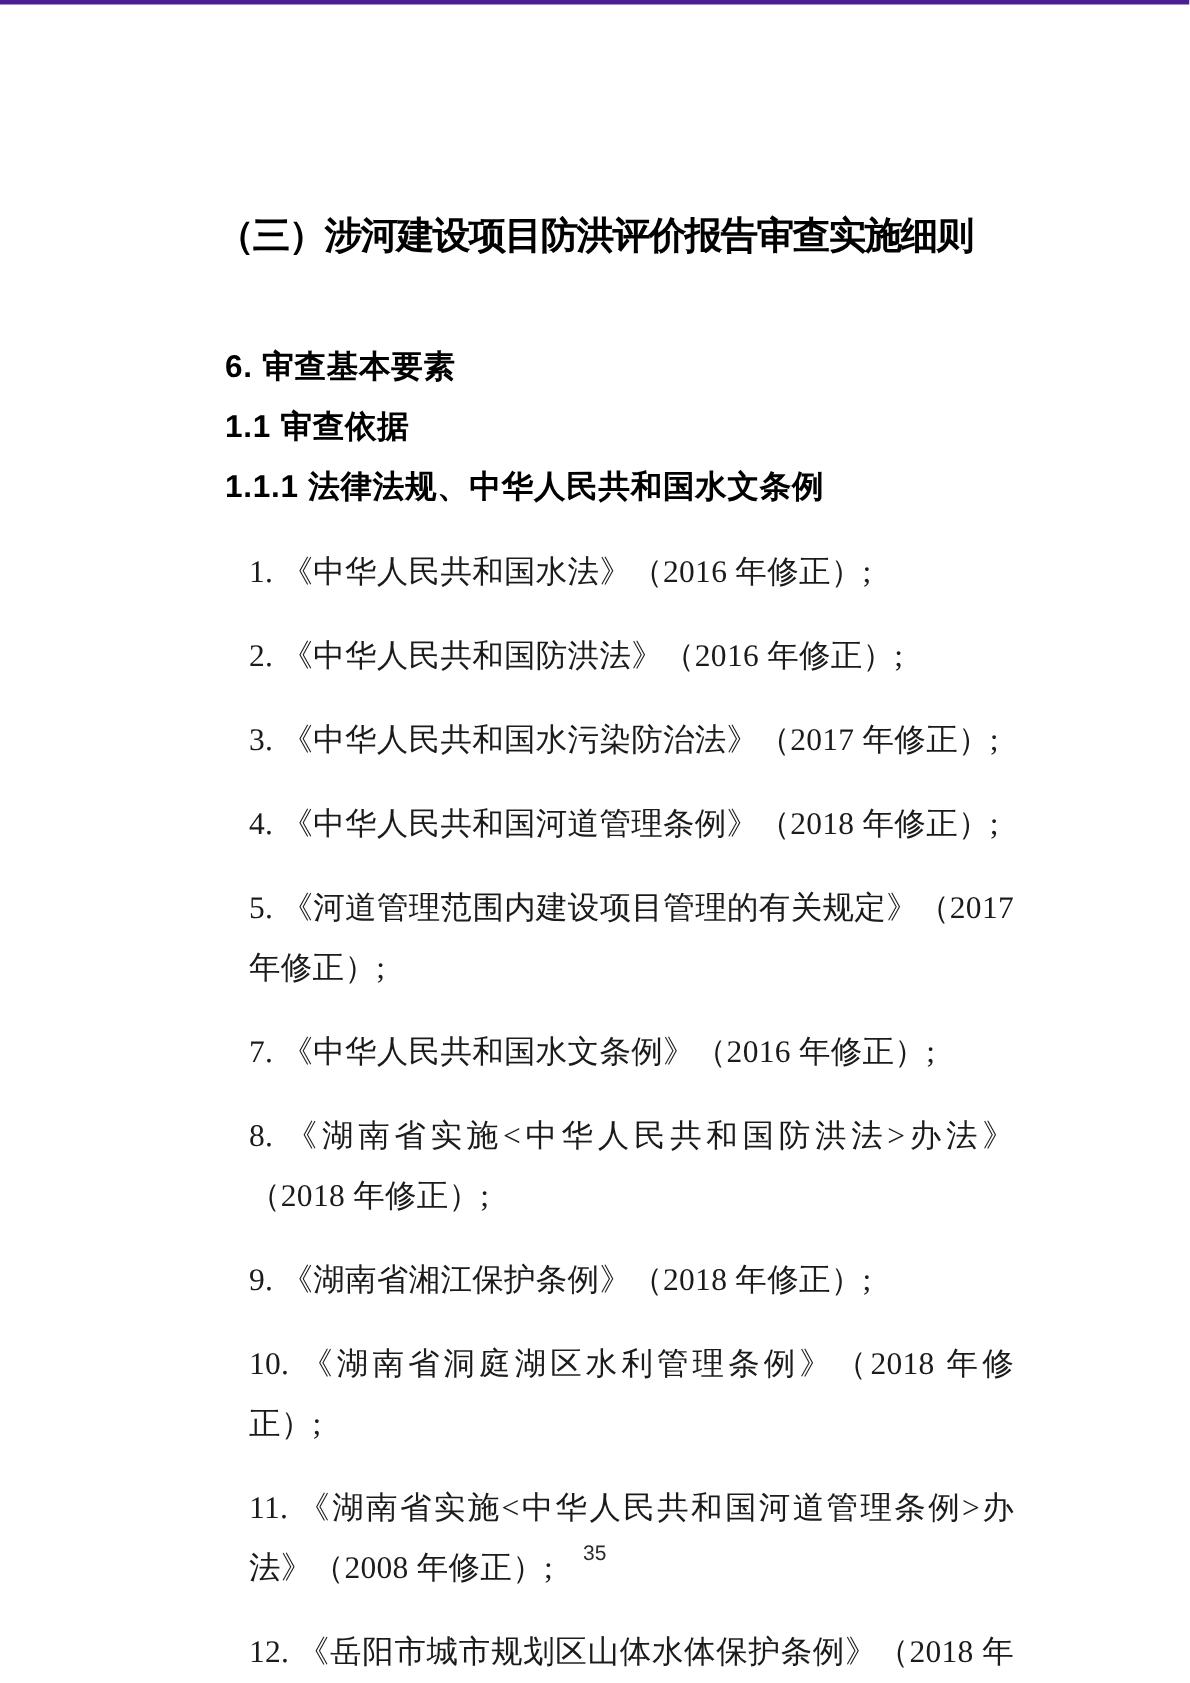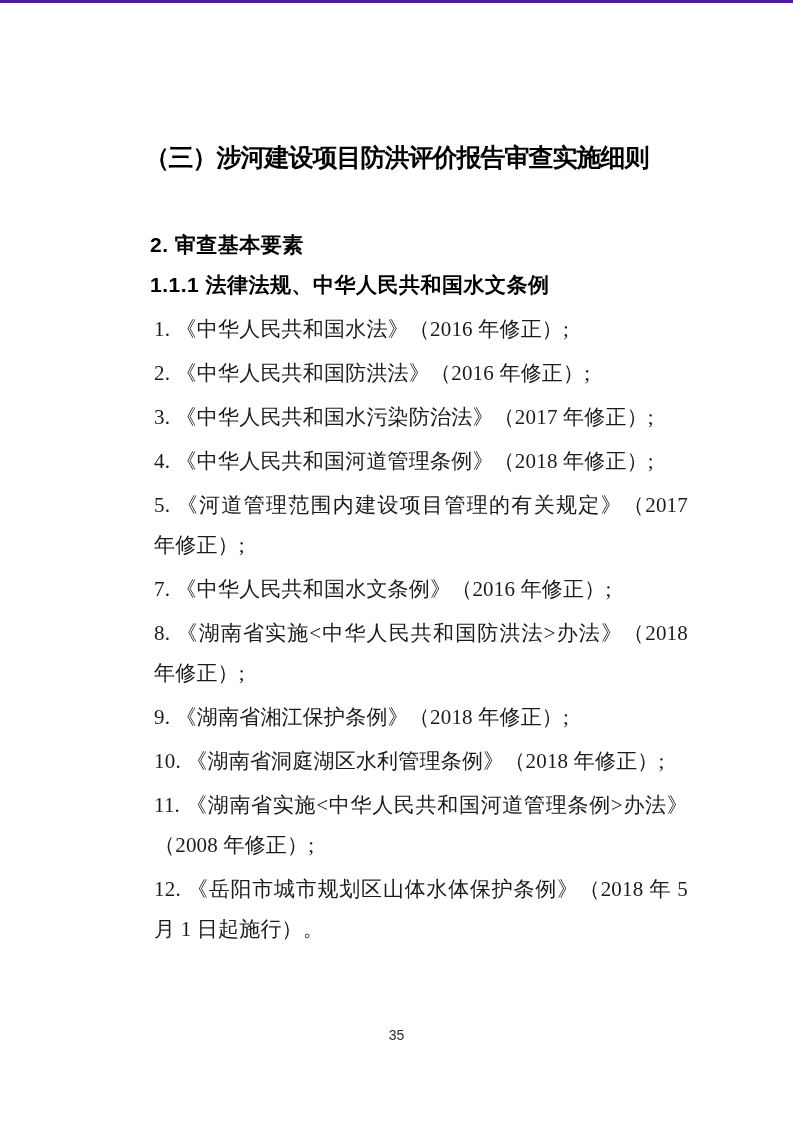--- a/index.html
+++ b/index.html
@@ -38,21 +38,21 @@
   .heading {
     margin: 0;
     font-family: "Liberation Sans", "DejaVu Sans", sans-serif;
     font-weight: 700;
     font-size: 21px;
     line-height: 40px;
     color: #000000;
     letter-spacing: 0.5px;
   }
   .items p {
-    margin: 4px;
+    margin: 16px;
     font-size: 21px;
     line-height: 40px;
     text-align: justify;
     text-justify: inter-ideograph;
     letter-spacing: 0.2px;
     color: #1b1b1b;
   }
   .page-number {
     position: absolute;
     top: 1024px;
@@ -66,22 +66,23 @@
 </style>
 </head>
 <body>
 
 <div class="page">
 
   <h1 class="doc-title">（三）涉河建设项目防洪评价报告审查实施细则</h1>
 
   <div class="content">
 
-    <h2 class="heading">2. 审查基本要素</h2>
+    <h2 class="heading">6. 审查基本要素</h2>
 
+    <h3 class="heading">1.1 审查依据</h3>
 
     <h4 class="heading">1.1.1 法律法规、中华人民共和国水文条例</h4>
 
     <div class="items">
         <p>1. 《中华人民共和国水法》（2016 年修正）;</p>
         <p>2. 《中华人民共和国防洪法》（2016 年修正）;</p>
         <p>3. 《中华人民共和国水污染防治法》（2017 年修正）;</p>
         <p>4. 《中华人民共和国河道管理条例》（2018 年修正）;</p>
         <p>5. 《河道管理范围内建设项目管理的有关规定》（2017 年修正）;</p>
         <p>7. 《中华人民共和国水文条例》（2016 年修正）;</p>

